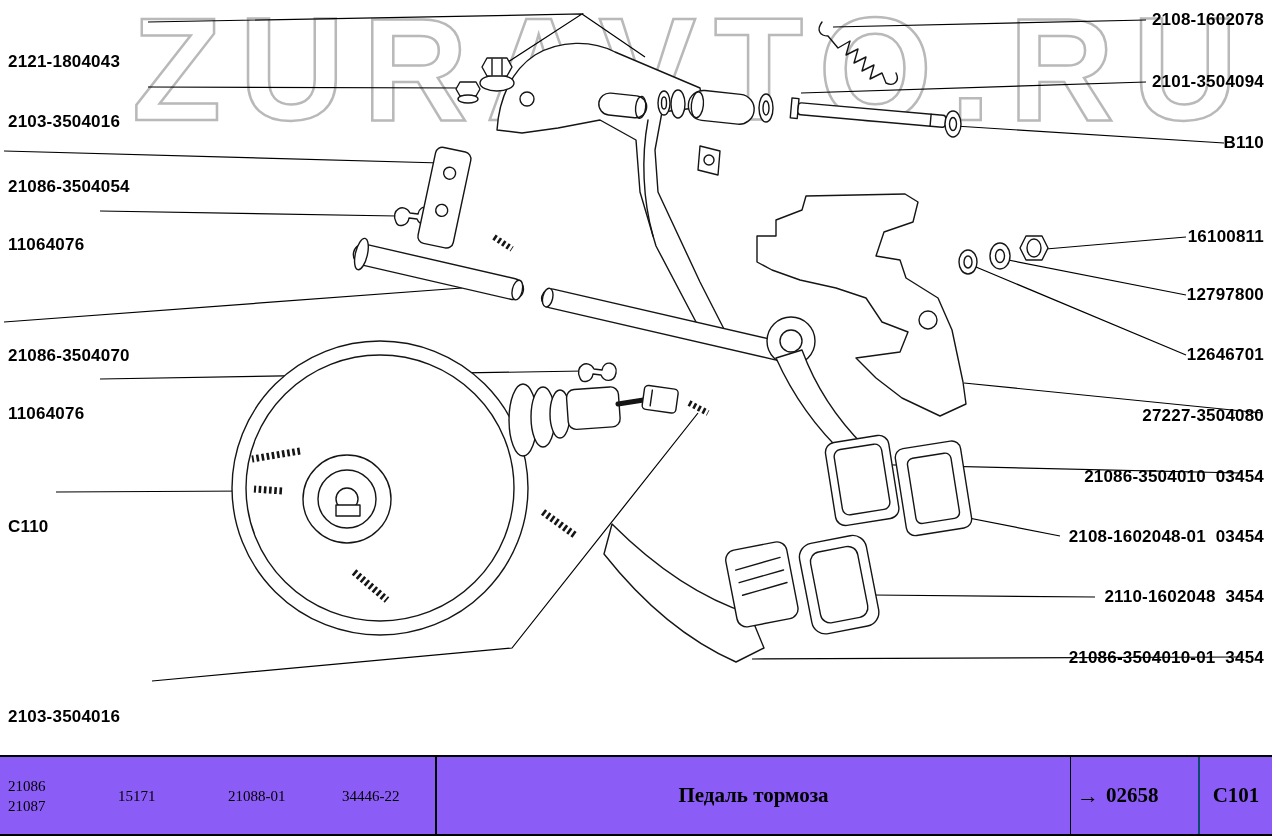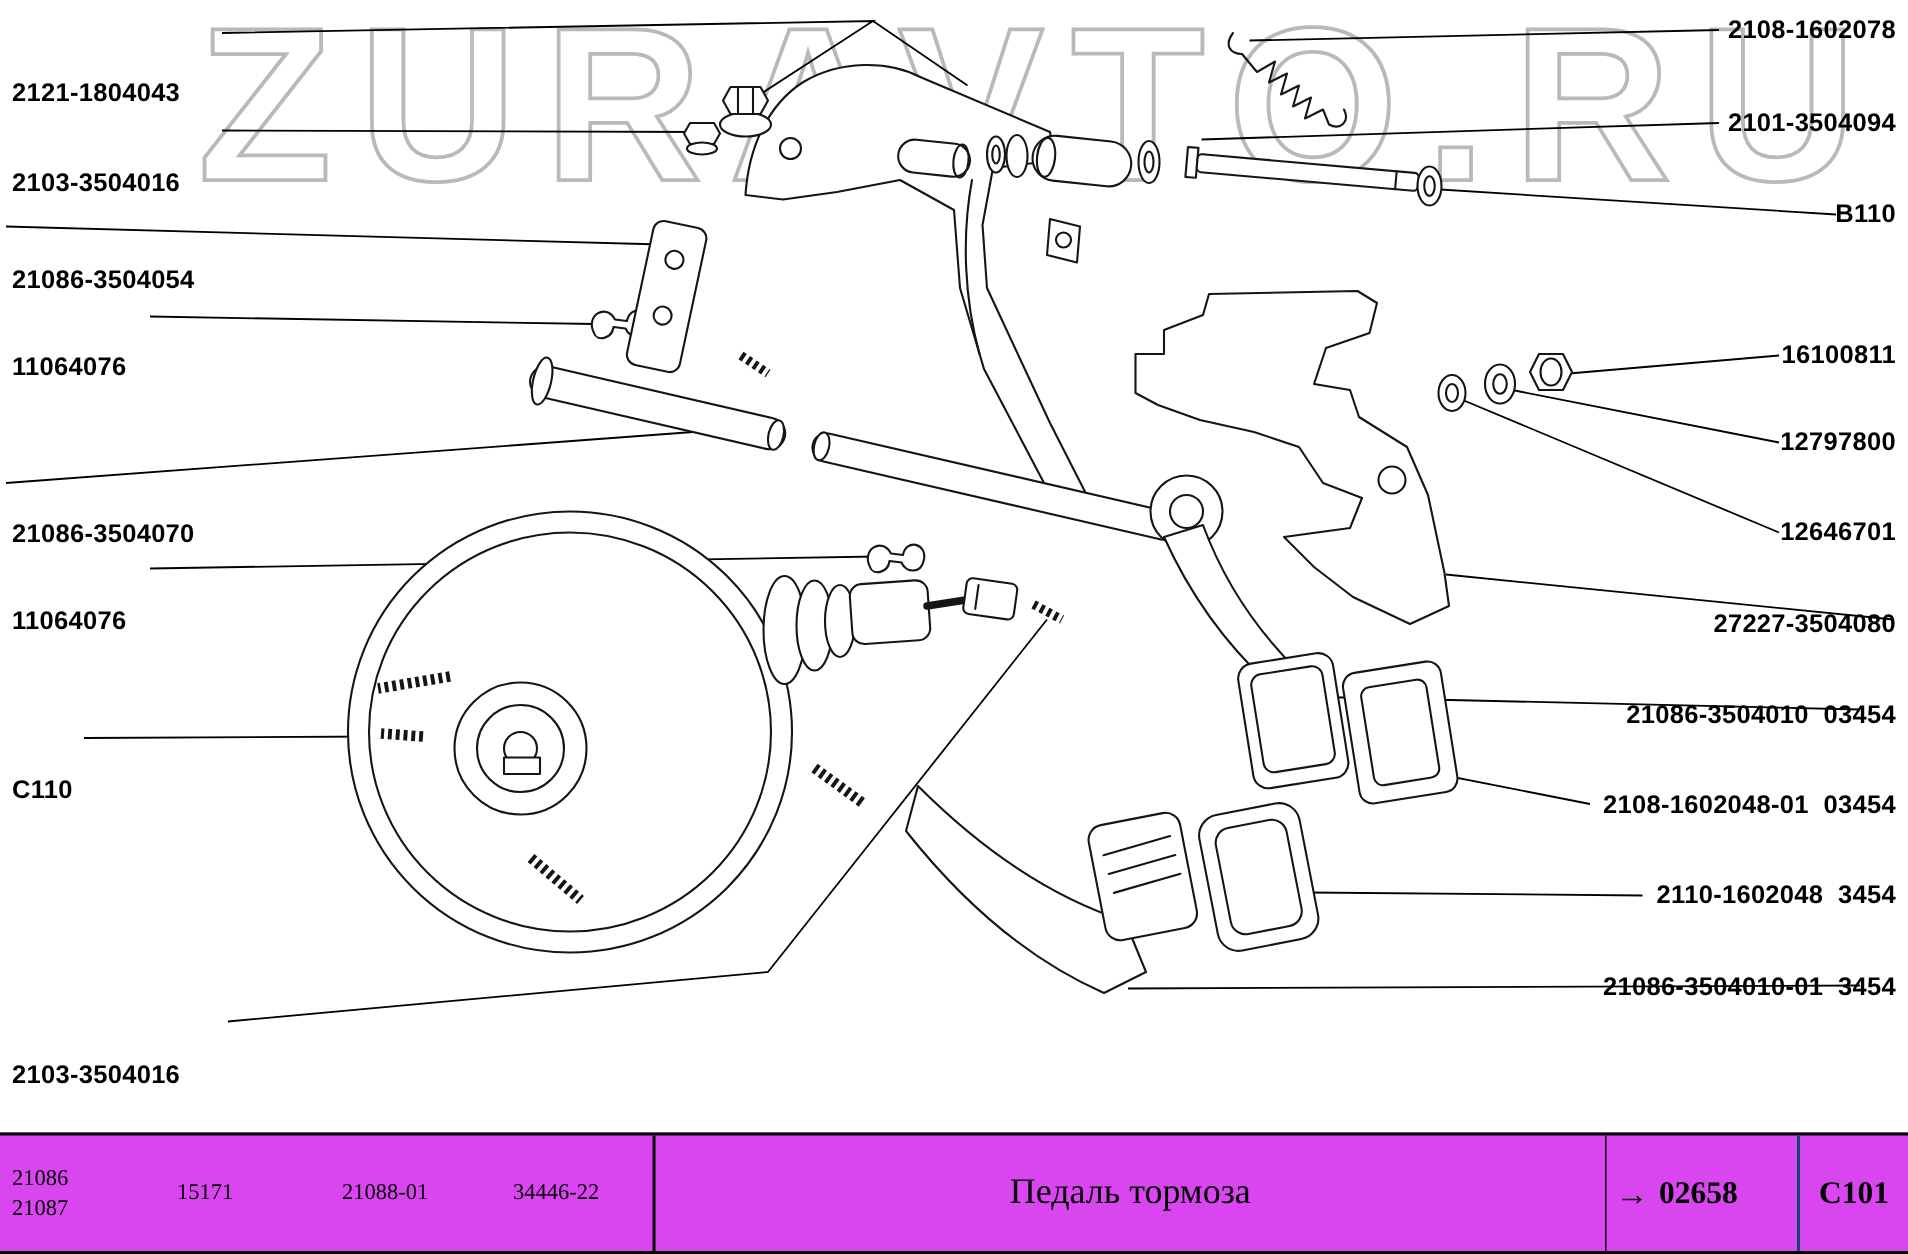--- a/index.html
+++ b/index.html
@@ -18,25 +18,25 @@
   .ln  { stroke:#000; stroke-width:1.2; fill:none; }
   .pt  { stroke:#151515; stroke-width:1.4; fill:none; stroke-linejoin:round; stroke-linecap:round; }
   .ptw { stroke:#151515; stroke-width:1.4; fill:#fff; stroke-linejoin:round; }
   .thr { stroke:#151515; stroke-width:7; stroke-dasharray:2.6 2.6; fill:none; }
   .wm  { font-family:"Liberation Sans", sans-serif; font-size:146px; font-weight:bold;
          fill:#fff; stroke:#b9b9b9; stroke-width:2.5; letter-spacing:18px; }
 
   
   .footer { position:absolute; left:0; top:755px; width:1272px; height:81px;
             border-top:2px solid #000; border-bottom:2px solid #000;
-            display:flex; font-family:"Liberation Serif", serif; background:#d946ef; }
+            display:flex; font-family:"Liberation Serif", serif; background:#8b5cf6; }
   .cell { position:relative; height:100%; }
   .cell.models  { width:437px; border-right:2px solid #000; }
   .cell.title-cell { flex:1; display:flex; align-items:center; justify-content:center;
-                     font-weight:normal; font-size:24px; }
+                     font-weight:bold; font-size:21px; }
   .cell.pageno  { width:128px; border-left:1px solid #000; display:flex; align-items:center;
                   padding-left:6px; font-weight:bold; font-size:21px; gap:7px; }
   .cell.section { width:74px; border-left:2px solid #0c4a6e; display:flex; align-items:center;
                   justify-content:center; font-weight:bold; font-size:21px; }
   .model { position:absolute; top:50%; transform:translateY(-50%); font-size:15px; }
   .model-stack { position:absolute; left:8px; top:50%; transform:translateY(-50%);
                  font-size:15px; line-height:1.35; }
   .arrow { font-size:22px; }
 </style>
 </head>

